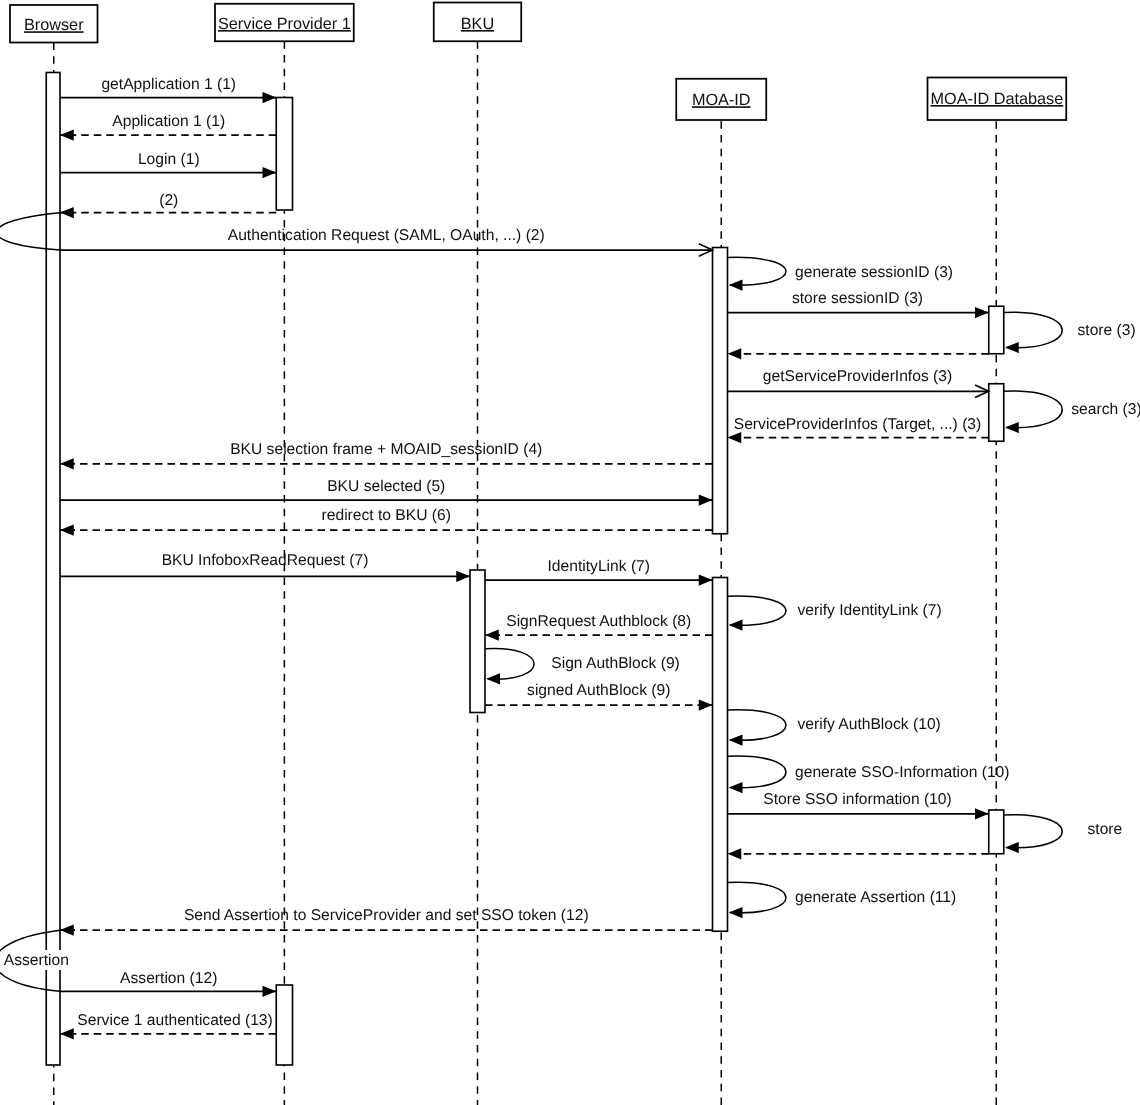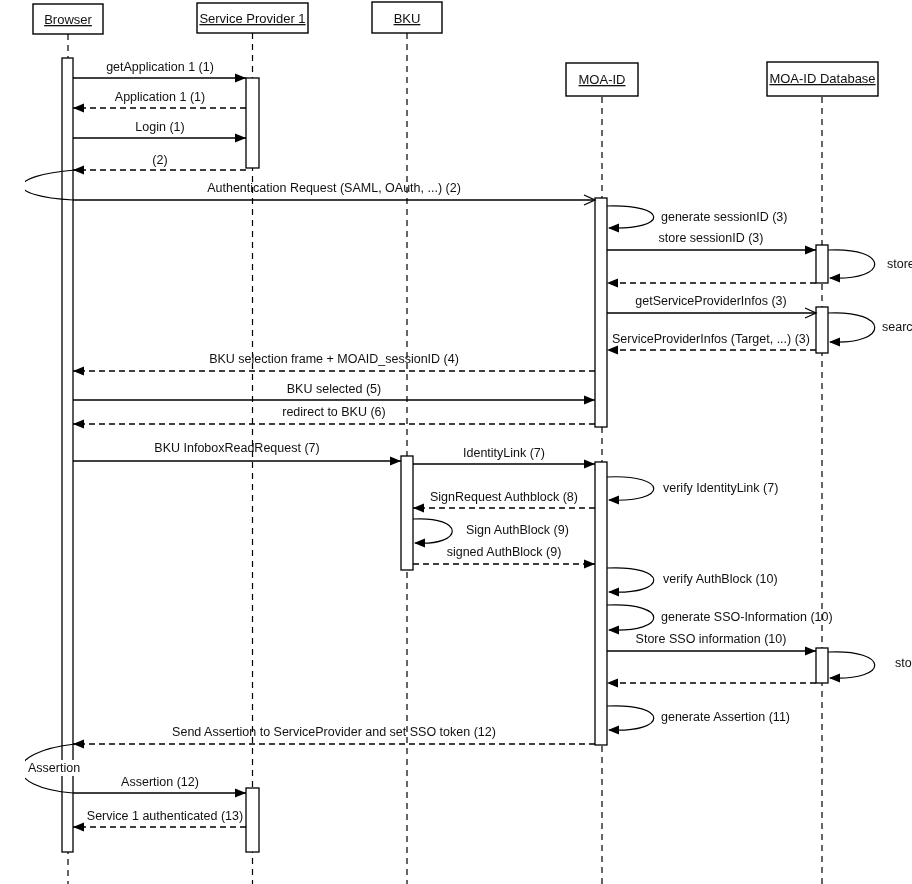--- a/index.html
+++ b/index.html
@@ -1,21 +1,20 @@
 <!DOCTYPE html>
 <html><head>
 <meta charset="utf-8">
 <style>
   html, body { margin: 0; padding: 0; background: #ffffff; }
   #stage {
     position: relative;
     width: 886px; height: 884px;
     background: #ffffff;
     font-family: "Liberation Sans", sans-serif;
-    padding-left: 25px;
   }
   svg text {
     font-family: "Liberation Sans", sans-serif;
     font-size: 12.5px;
     fill: #111111;
   }
   .actor-box { fill: #ffffff; stroke: #000000; stroke-width: 1.4; }
   .actor-label { font-size: 13px; text-decoration: underline; text-anchor: middle; }
   .lifeline { stroke: #000000; stroke-width: 1.2; stroke-dasharray: 6 5; fill: none; }
   .activation { fill: #ffffff; stroke: #000000; stroke-width: 1.3; }

